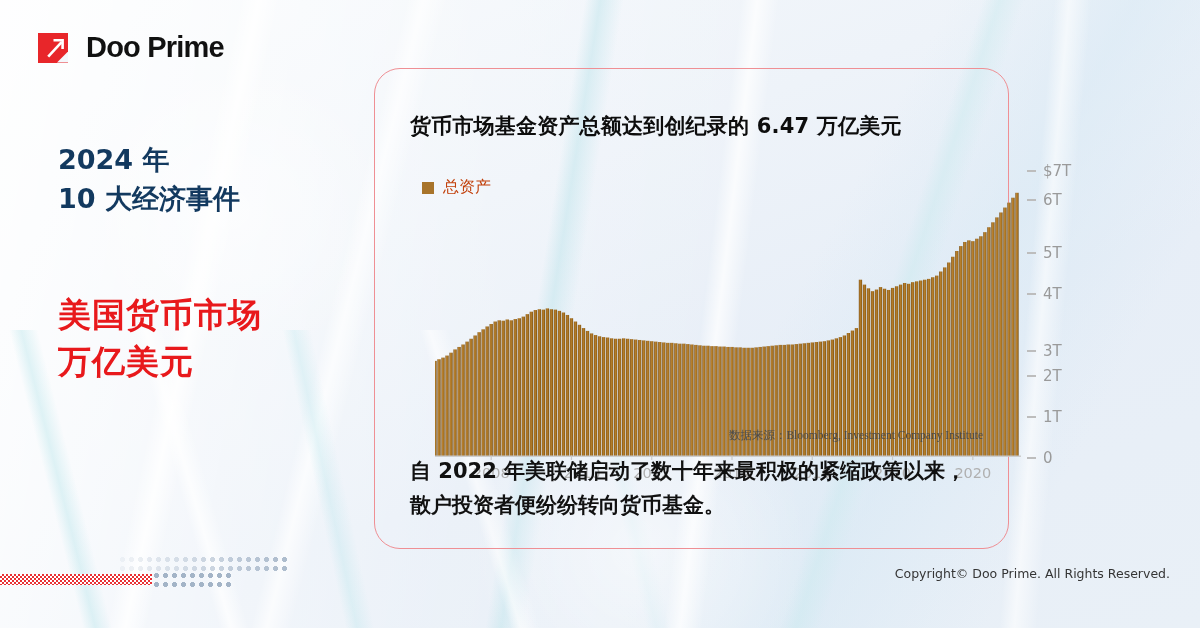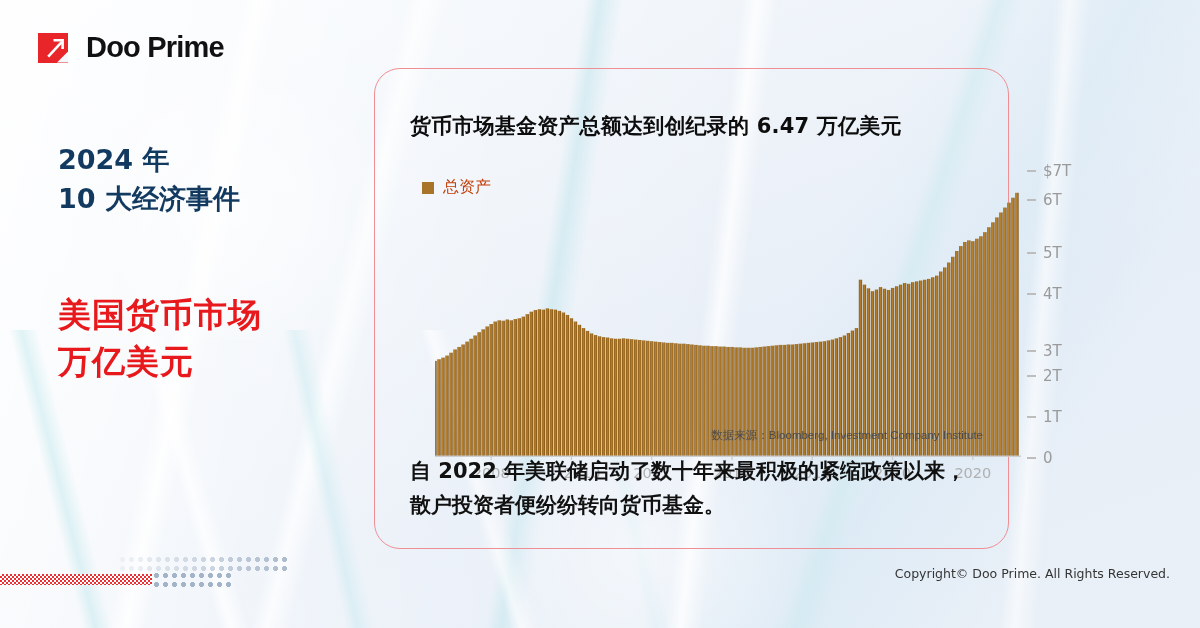--- a/index.html
+++ b/index.html
@@ -95,21 +95,21 @@
   #plot { position:absolute; left:60px; top:95px; width:586px; height:296px; }
   #plot svg { display:block; }
   #yaxis { position:absolute; left:652px; top:96px; width:90px; height:300px; }
   #yaxis .tick { position:absolute; left:0; display:flex; align-items:center; gap:7px;
         font-size:15px; color:#9a9a9a; font-family:"DejaVu Sans",sans-serif; }
   #yaxis .tick .dash { width:9px; height:1.6px; background:#bdbdbd; display:inline-block; }
   #xaxis { position:absolute; left:60px; top:396px; width:586px; height:24px; }
   #xaxis .xt { position:absolute; transform:translateX(-50%);
         font-size:14.5px; color:#b0b0b0; font-family:"DejaVu Sans",sans-serif; }
   #source { position:absolute; right:25px; top:359px; font-size:11.5px; color:#4a4a4a;
-        font-family:Liberation Sans, sans-serif; }
+        font-family:Liberation Serif, serif; }
   #body-copy { position:absolute; left:35px; top:385px; width:690px;
         font-size:21px; line-height:1.62; color:#111; font-weight:bold;
         font-family:"DejaVu Sans","Liberation Sans",sans-serif; }
 
   #copyright { position:absolute; right:30px; top:566px; font-size:12.5px; color:#353535;
         font-family:"DejaVu Sans",sans-serif; }
 </style>
 </head>
 <body>
 

